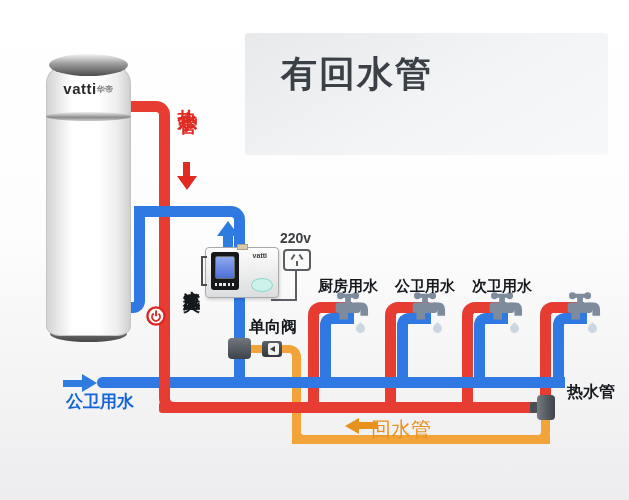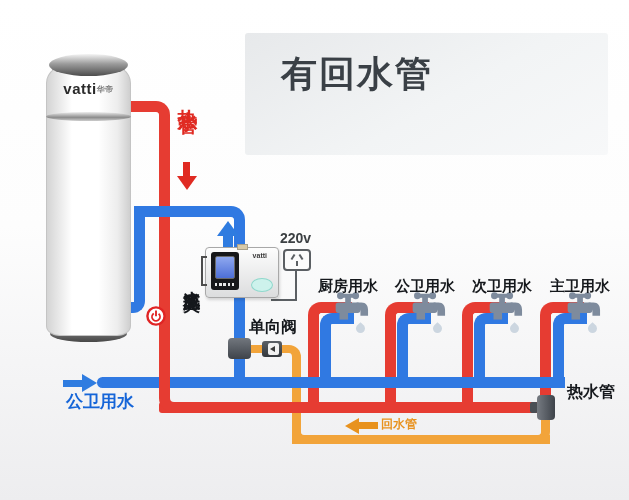--- a/index.html
+++ b/index.html
@@ -100,21 +100,21 @@
 
   
   .powericon{left:146px;top:306px;width:20px;height:20px;z-index:10;}
 
   
   .v-lbl{writing-mode:vertical-rl;text-orientation:upright;}
   .hotlbl{left:175px;top:93px;font-size:20px;font-weight:bold;color:#e02a22;letter-spacing:3px;}
   .flowlbl{left:180px;top:277px;font-size:17px;font-weight:600;color:#15181c;letter-spacing:1px;}
   .cvlbl{left:249px;top:317px;font-size:16px;font-weight:600;color:#15181c;}
   .coldlbl{left:66px;top:390px;font-size:17px;font-weight:bold;color:#1565d8;}
-  .retlbl{left:381px;top:416px;font-size:12px;font-weight:bold;color:#e8921e;}
+  .retlbl{left:371px;top:416px;font-size:20px;font-weight:normal;color:#e8921e;}
   .endlbl{left:556px;top:382px;width:70px;text-align:center;font-size:16px;font-weight:600;color:#15181c;line-height:20px;}
 
   
   .f-lbl{top:277px;width:80px;text-align:center;font-size:15px;font-weight:600;color:#15181c;z-index:11;}
   .f-icon{top:291px;width:42px;height:40px;z-index:10;}
   .droplet{top:324px;width:9px;height:9px;background:#ccd6e0;border-radius:0 50% 50% 50%;transform:rotate(45deg);z-index:10;}
 </style>
 </head>
 <body>
 
@@ -204,21 +204,20 @@
   <div class="abs lbl cvlbl">单向阀</div>
   <div class="abs lbl coldlbl">公卫用水</div>
   <div class="abs lbl retlbl">回水管</div>
   <div class="abs lbl endlbl">
     <div>热水管</div>
   </div>
 
   <div class="abs lbl f-lbl" style="left:308px">厨房用水</div>
   <div class="abs lbl f-lbl" style="left:462px">次卫用水</div>
   <div class="abs lbl f-lbl" style="left:385px">公卫用水</div>
-  <div class="abs lbl f-lbl" style="left:540px">主卫用水</div>
 
   <svg class="abs f-icon" style="left:328px" viewBox="0 0 44 42">
     <g fill="#7e8b9d">
       <rect x="14" y="3" width="14" height="4" rx="2"></rect>
         <circle cx="13" cy="5" r="3.6"></circle>
         <circle cx="29" cy="5" r="3.6"></circle>
       <rect x="18" y="6" width="6" height="7"></rect>
         <rect x="8" y="12" width="26" height="11" rx="3"></rect>
       <path d="M30 12 h5 c5 0 7 3.5 7 8 v6 h-8 v-5 c0-2 -2-3 -4-3 z"></path>
         <rect x="12" y="22" width="9" height="8"></rect>

